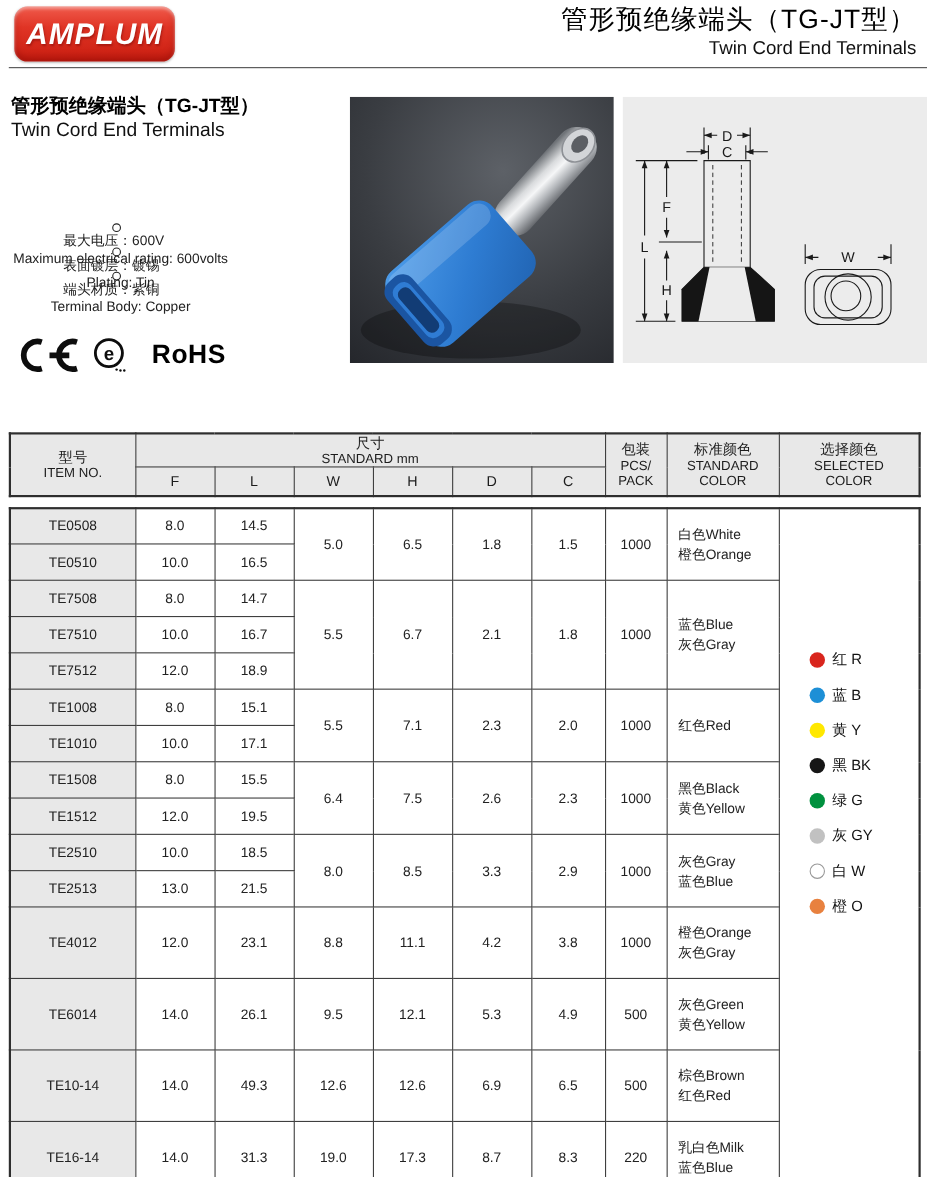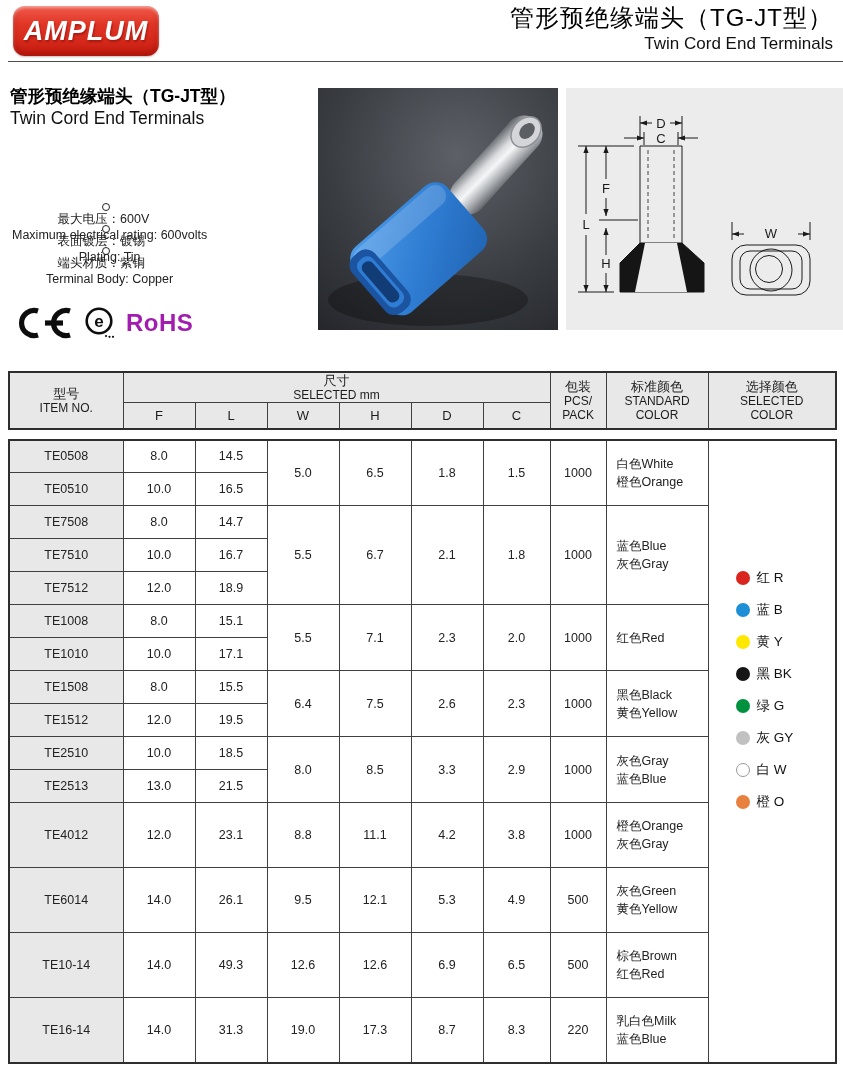--- a/index.html
+++ b/index.html
@@ -18,28 +18,28 @@
   .top-rule{position:absolute;left:8px;right:0;top:61px;height:1px;background:#4d4d4d;}
   
   .section-title{position:absolute;left:10px;top:86px;line-height:1.25;}
   .section-title .zh{font-size:17.5px;font-weight:bold;color:#000;}
   .section-title .en{font-size:17.5px;color:#111;}
   .specs{position:absolute;left:12px;top:203px;}
   .spec-row{display:flex;align-items:center;height:22px;font-size:12.5px;color:#222;flex-direction:column;}
   .bullet{width:6px;height:6px;border:1.5px solid #222;border-radius:50%;margin-right:7px;flex:none;}
   .spec-zh{width:104px;flex:none;}
   .certs{position:absolute;left:10px;top:303px;display:flex;align-items:center;gap:9px;height:40px;}
-  .rohs{font-size:24px;font-weight:bold;letter-spacing:.5px;color:#a21caf;}
+  .rohs{font-size:24px;font-weight:bold;letter-spacing:.5px;color:#000000;margin-left:12px;}
   
   .photo{position:absolute;left:318px;top:88px;width:240px;height:242px;}
   .diagram{position:absolute;left:566px;top:88px;width:277px;height:242px;}
   
   .table-wrap{position:absolute;left:8px;top:371px;width:827px;}
   table{border-collapse:collapse;table-layout:fixed;width:827px;}
-  .head-table{border:2px solid #2e2e2e;}
+  .head-table{border:2px solid #2e2e2e;margin-top:22px;}
   .head-table td{border:1px solid #3f3f3f;background:#e8e8e8;text-align:center;vertical-align:middle;
         padding:0;color:#1c1c1c;}
   .h-zh{font-size:13px;line-height:15px;}
   .h-en{font-size:12px;line-height:14px;}
   .hrow1{height:26px;} .hrow2{height:26px;font-size:13px;}
   .body-table{border:2px solid #2e2e2e;margin-top:9px;}
   .body-table td{border:1px solid #3f3f3f;background:#fff;text-align:center;vertical-align:middle;
         font-size:12.5px;color:#222;padding:0;}
   .body-table td.item{background:#e8e8e8;}
   tr.single{height:33px;} tr.tall{height:65px;}
@@ -215,21 +215,21 @@
           <col style="width:128px">
         </colgroup>
       <tbody>
       <tr class="hrow1">
         <td rowspan="2">
           <div class="h-zh">型号</div>
           <div class="h-en">ITEM NO.</div>
         </td>
         <td colspan="6">
           <div class="h-zh">尺寸</div>
-          <div class="h-en">SELECTED mm</div>
+          <div class="h-en">STANDARD mm</div>
         </td>
         <td rowspan="2">
           <div class="h-zh">包装</div>
           <div class="h-en">PCS/</div>
           <div class="h-en">PACK</div>
         </td>
         <td rowspan="2">
           <div class="h-zh">标准颜色</div>
           <div class="h-en">STANDARD</div>
           <div class="h-en">COLOR</div>

